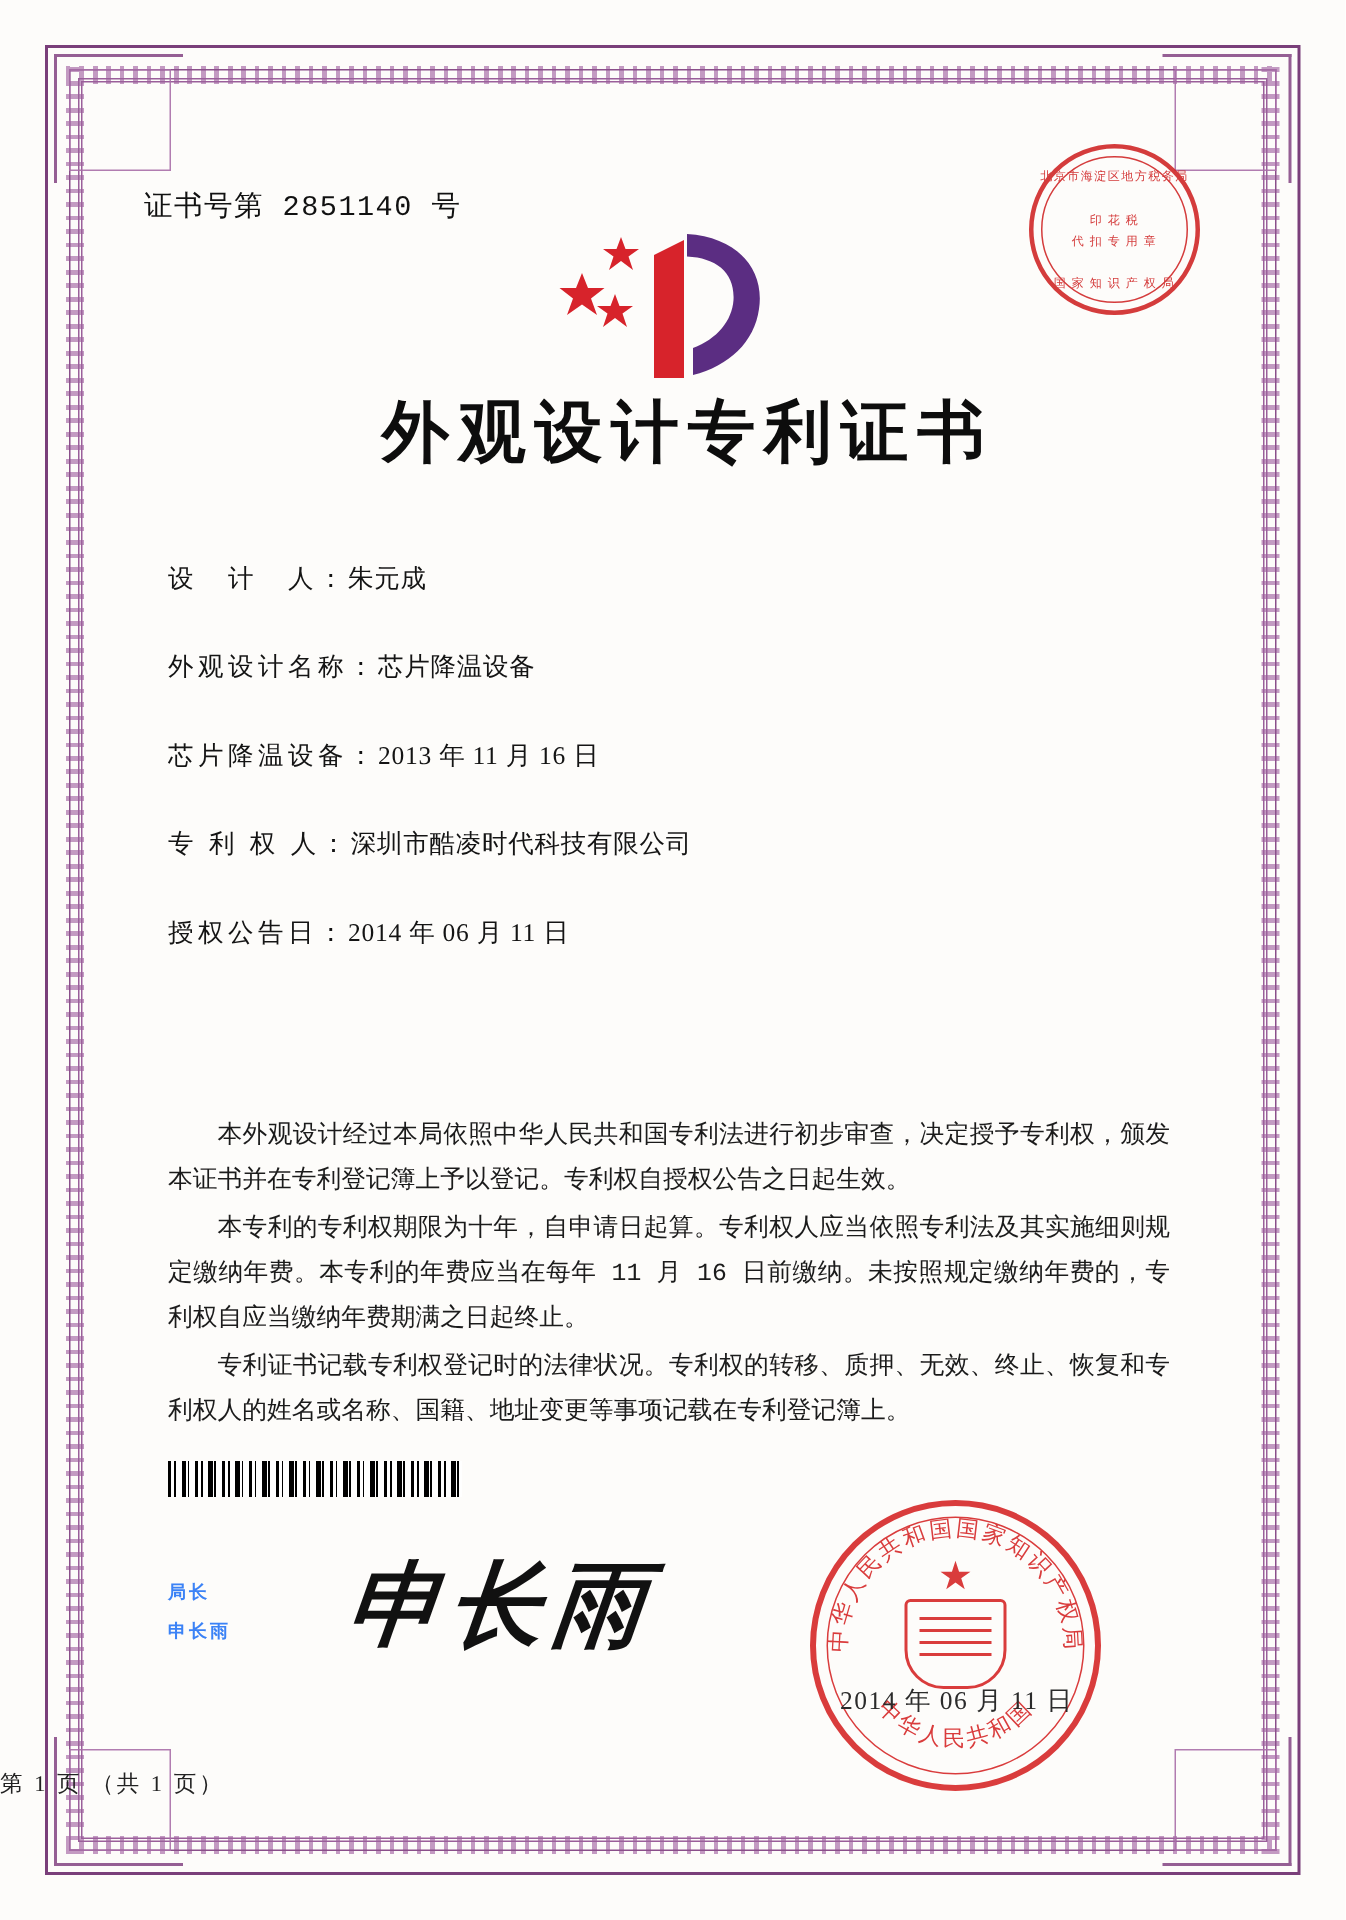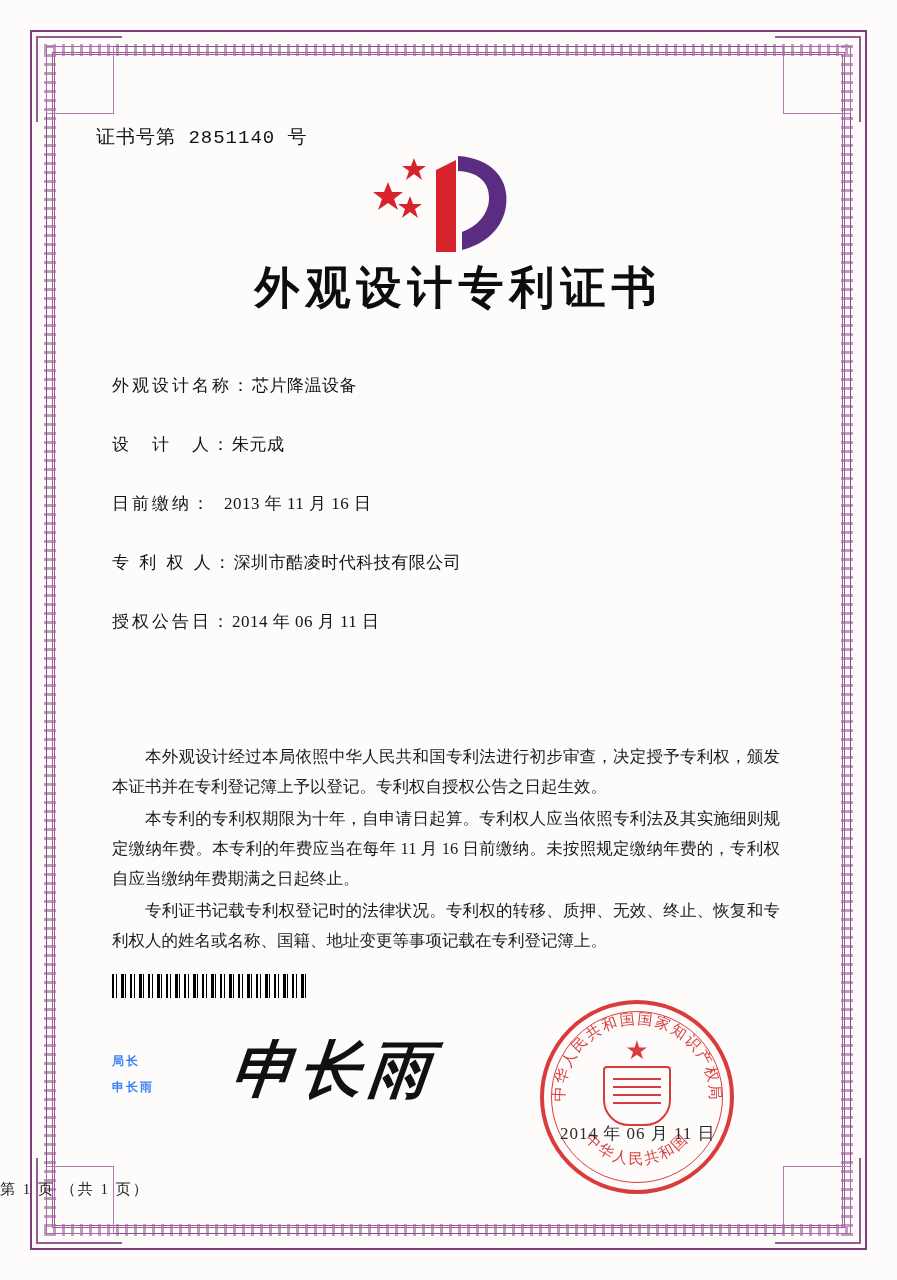--- a/index.html
+++ b/index.html
@@ -163,21 +163,21 @@
     left: 112px; top: 742px;
     width: 672px;
     font-size: 16.5px;
     line-height: 30px;
     color: #1b1b1b;
     text-align: justify;
   }
   .body-text p {
     margin: 0 4px 2px 0;
     text-indent: 2em;
-    font-family: Liberation Serif, serif;
+    font-family: Liberation Mono, monospace;
   }
 
   
   .barcode {
     position: absolute;
     left: 112px; top: 974px;
     width: 196px; height: 24px;
     background:
       repeating-linear-gradient(90deg,
         #000 0 2px, #fff 2px 4px, #000 4px 5px, #fff 5px 9px,
@@ -283,42 +283,49 @@
   <div class="frame-pattern"></div>
   <div class="frame-inner"></div>
   <div class="frame-inner2"></div>
   <div class="corner tl"></div>
   <div class="corner tr"></div>
   <div class="corner bl"></div>
   <div class="corner br"></div>
 
   <div class="cert-no">证书号第 2851140 号</div>
 
+  <div class="seal-top">
+    <div class="ring"></div>
+    <div class="arc-text arc-top">北京市海淀区地方税务局</div>
+    <div class="mid-text mid1">印 花 税</div>
+    <div class="mid-text mid2">代 扣 专 用 章</div>
+    <div class="arc-text arc-bottom">国 家 知 识 产 权 局</div>
+  </div>
 
   <svg class="logo" viewBox="0 0 160 120">
     <g fill="#d7232b">
       <polygon points="18,42 22,52 33,52 24,59 28,70 18,63 8,70 12,59 3,52 14,52"></polygon>
       <polygon points="44,18 47,26 56,26 49,31 52,40 44,34 36,40 39,31 32,26 41,26"></polygon>
       <polygon points="40,56 43,64 52,64 45,69 48,78 40,72 32,78 35,69 28,64 37,64"></polygon>
     </g>
     <polygon points="66,112 66,30 86,20 86,112" fill="#d7232b"></polygon>
     <path d="M88,16 C122,18 140,40 136,66 C133,88 116,104 92,110 L92,92 C108,86 118,74 119,60 C120,42 108,32 88,31 Z" fill="#5b2d82"></path>
   </svg>
 
   <div class="title">外观设计专利证书</div>
 
   <div class="fields">
     <div class="field">
+      <span class="label">设　计　人：</span><span class="value">朱元成</span>
+    </div>
+    <div class="field">
       <span class="label">外观设计名称：</span><span class="value">芯片降温设备</span>
     </div>
     <div class="field">
-      <span class="label">设　计　人：</span><span class="value">朱元成</span>
-    </div>
-    <div class="field">
-      <span class="label">日前缴纳：</span><span class="value">2013 年 11 月 16 日</span>
+      <span class="label">芯片降温设备：</span><span class="value">2013 年 11 月 16 日</span>
     </div>
     <div class="field">
       <span class="label">专 利 权 人：</span><span class="value">深圳市酷凌时代科技有限公司</span>
     </div>
     <div class="field">
       <span class="label">授权公告日：</span><span class="value">2014 年 06 月 11 日</span>
     </div>
   </div>
 
   <div class="body-text">

